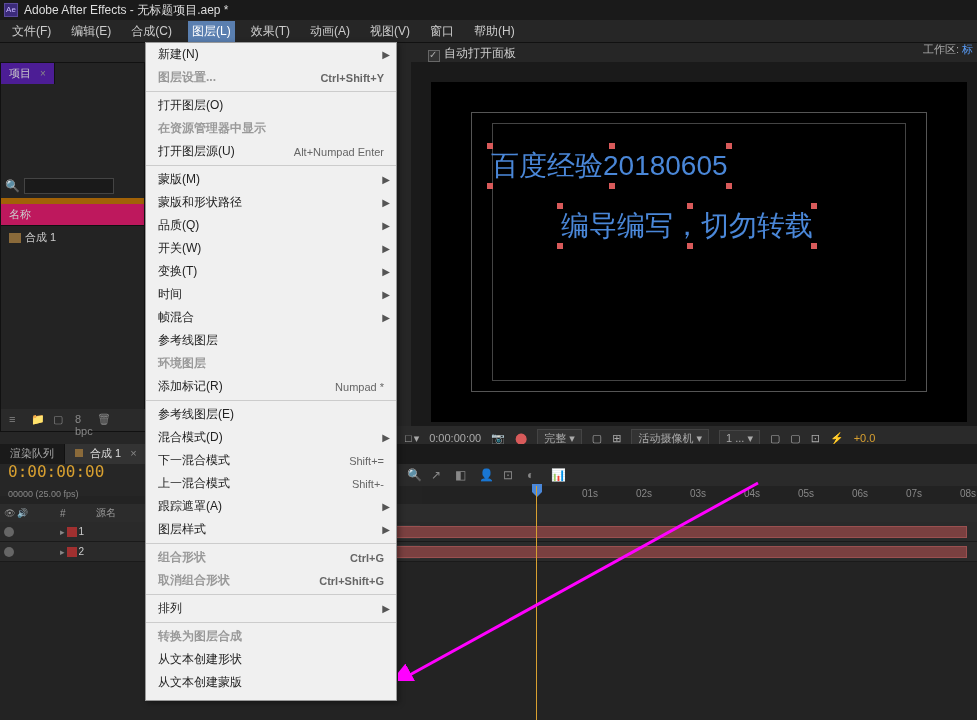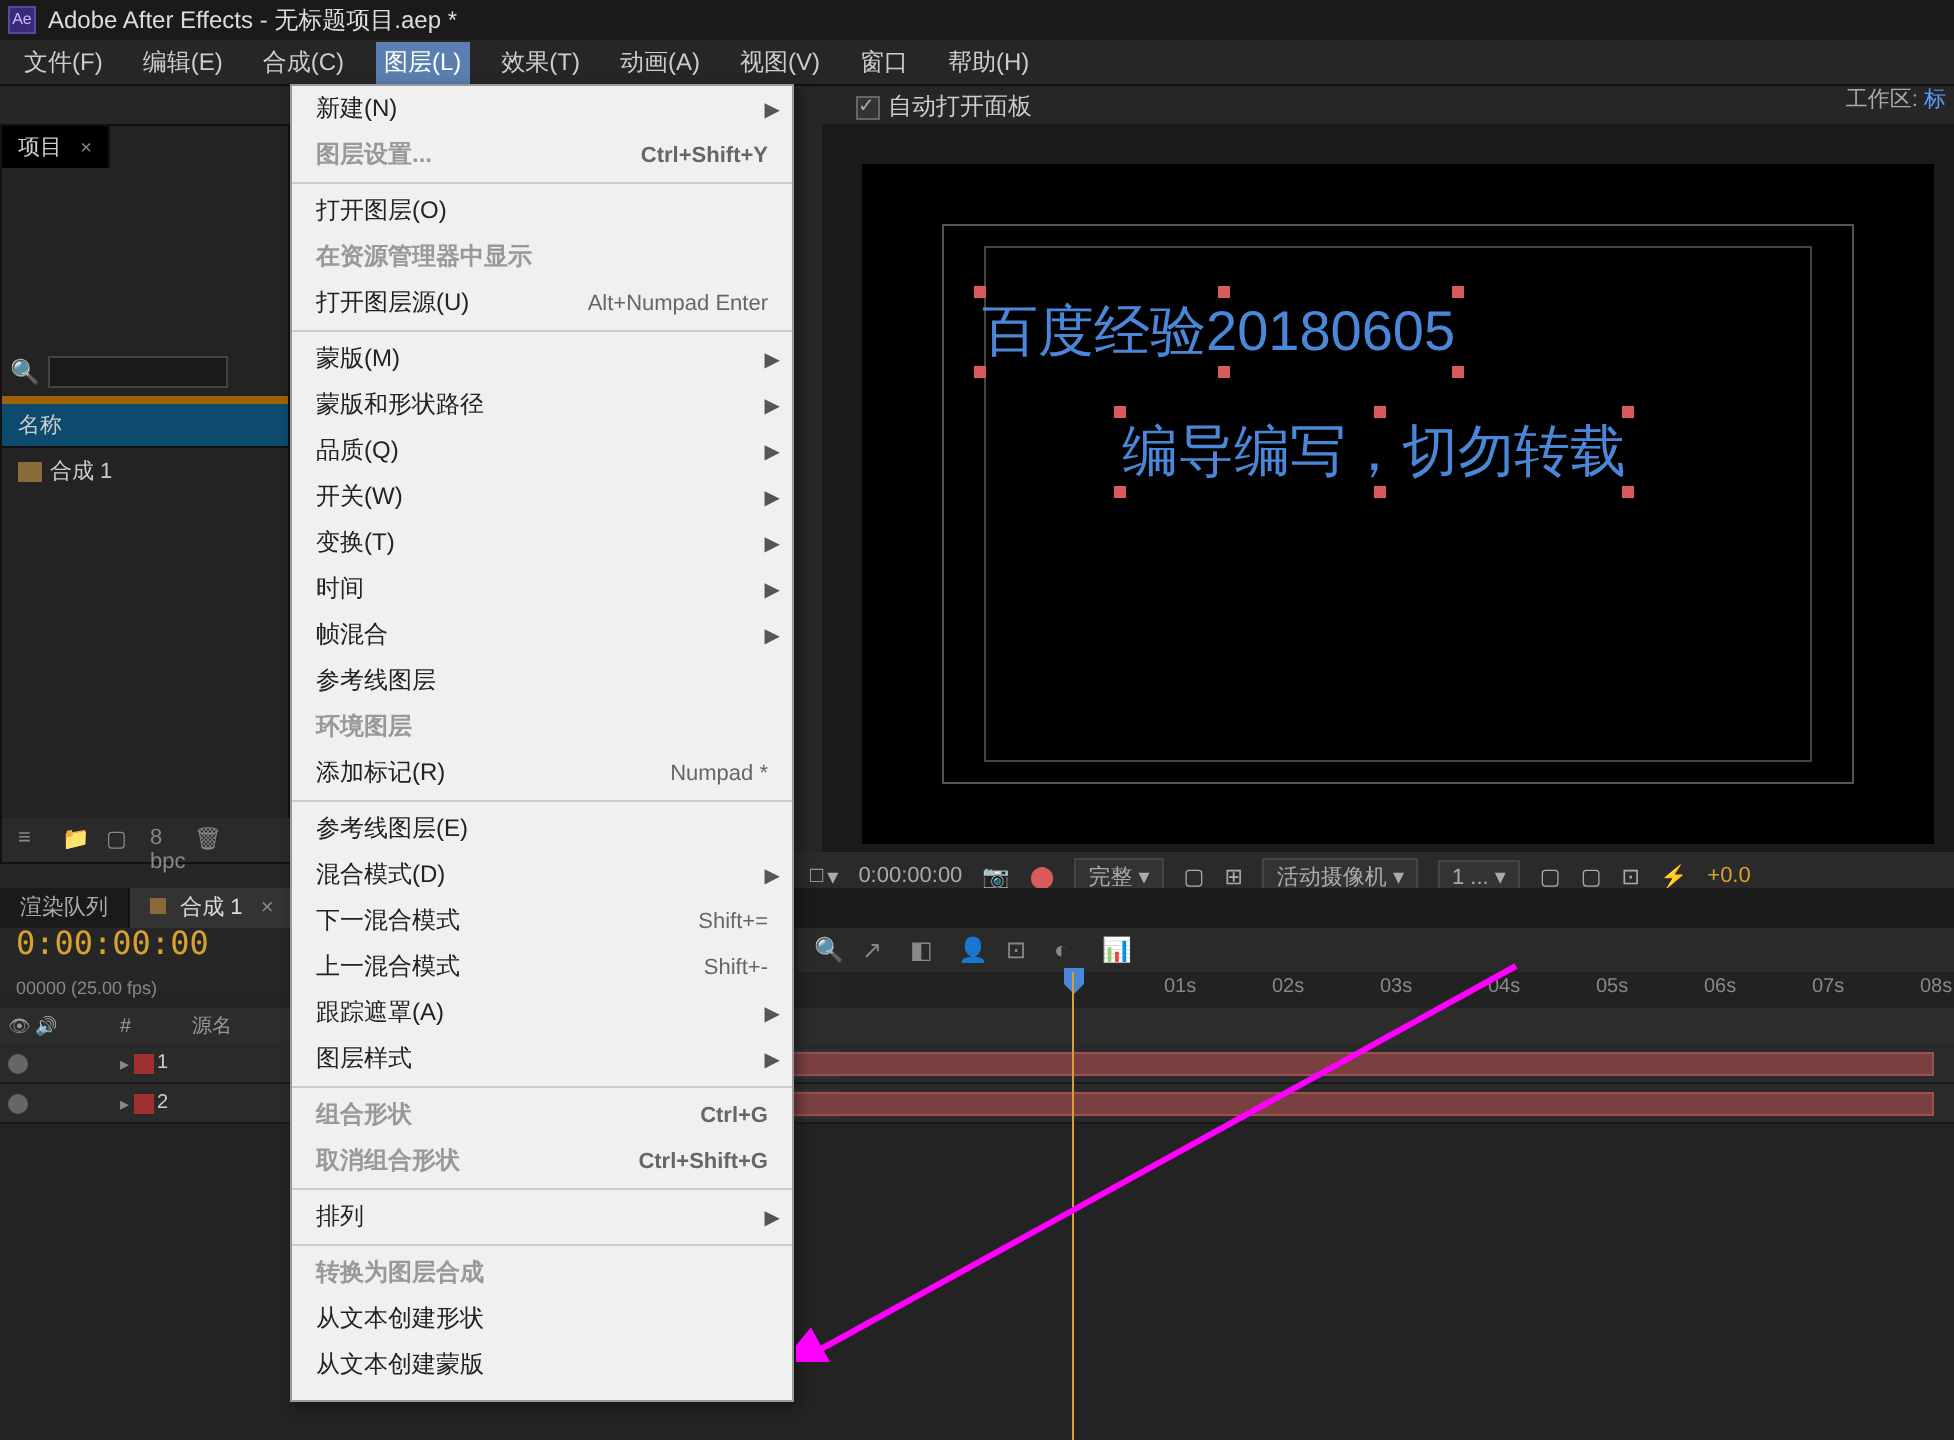--- a/index.html
+++ b/index.html
@@ -4,35 +4,35 @@
 <style>
 * { margin: 0; padding: 0; box-sizing: border-box; font-family: "Microsoft YaHei", Arial, sans-serif; }
 body { background: #262626; color: #ccc; font-size: 12px; width: 977px; height: 720px; overflow: hidden; position: relative; }
 .title-bar { background: #1a1a1a; height: 20px; display: flex; align-items: center; padding: 0 4px; }
 .title-bar .ae-icon { width: 14px; height: 14px; background: #3b2a7a; display: inline-block; margin-right: 6px; border: 1px solid #5a4a9a; font-size: 8px; color: #c8b8ff; text-align: center; line-height: 12px; }
 .title-text { color: #ddd; font-size: 12px; }
 .menu-bar { background: #262626; height: 22px; display: flex; align-items: center; padding: 0 8px; gap: 12px; }
 .menu-item { color: #ccc; font-size: 12px; cursor: pointer; padding: 2px 4px; }
 .menu-item.active { background: #5a7fb0; color: #fff; }
 .workspace-bar { background: #262626; height: 22px; display: flex; align-items: center; justify-content: space-between; padding: 0 8px; border-top: 1px solid #111; }
-.auto-open { display: flex; align-items: center; gap: 4px; margin-left: 420px; }
+.auto-open { display: flex; align-items: flex-end; gap: 4px; margin-left: 420px; }
 .auto-open .checkbox { width: 12px; height: 12px; border: 1px solid #666; background: #333; position: relative; }
 .auto-open .checkbox::after { content: "✓"; position: absolute; top: -2px; left: 0; font-size: 10px; color: #aaa; }
 .dropdown-menu { position: absolute; top: 42px; left: 145px; width: 252px; background: #f0f0f0; border: 1px solid #999; box-shadow: 2px 2px 6px rgba(0,0,0,0.4); z-index: 1000; }
 .menu-entry { padding: 3px 12px; display: flex; justify-content: space-between; align-items: center; color: #222; font-size: 12px; cursor: pointer; position: relative; }
 .menu-entry.disabled { color: #999; cursor: default; font-weight: bold; }
 .menu-entry .shortcut { color: #666; font-size: 11px; text-align: right; }
 .menu-entry .submenu-arrow { position: absolute; right: 6px; font-size: 10px; color: #555; }
 .menu-sep { height: 1px; background: #ccc; margin: 2px 0; }
 .project-panel { position: absolute; top: 62px; left: 0; width: 145px; height: 370px; background: #232323; border: 1px solid #111; }
-.panel-tab { background: #000000; padding: 3px 8px; display: inline-block; font-size: 11px; color: #ccc; border-right: 1px solid #111; }
+.panel-tab { background: #4c1d95; padding: 3px 8px; display: inline-block; font-size: 11px; color: #ccc; border-right: 1px solid #111; }
 .panel-tab .close-x { margin-left: 6px; color: #888; font-size: 10px; }
 .search-row { padding: 4px; display: flex; align-items: center; gap: 4px; }
 .search-input { background: #1a1a1a; border: 1px solid #444; width: 90px; height: 16px; color: #ccc; font-size: 10px; padding: 0 4px; }
-.name-header { background: #0c4a6e; padding: 3px 8px; font-size: 11px; color: #ccc; border-top: 4px solid #a16207; border-bottom: 1px solid #111; }
+.name-header { background: #be185d; padding: 3px 8px; font-size: 11px; color: #ccc; border-top: 6px solid #a16207; border-bottom: 1px solid #111; }
 .project-item { padding: 4px 8px; display: flex; align-items: center; gap: 4px; font-size: 11px; }
 .comp-icon { width: 12px; height: 10px; background: #8a6a3a; display: inline-block; }
 .footer-icons { position: absolute; bottom: 0; left: 0; width: 145px; padding: 4px 8px; display: flex; gap: 8px; background: #2a2a2a; }
 .footer-icons span { width: 14px; height: 14px; display: inline-block; color: #888; font-size: 11px; }
 .bpc-label { font-size: 10px; color: #aaa; }
 .viewer-panel { position: absolute; top: 62px; left: 411px; right: 0; height: 370px; background: #1a1a1a; }
 .viewer-content { position: absolute; top: 20px; left: 20px; right: 10px; bottom: 10px; background: #000; }
 .safe-box { position: absolute; top: 30px; left: 40px; right: 40px; bottom: 30px; border: 1px solid #555; }
 .safe-box-inner { position: absolute; top: 10px; left: 20px; right: 20px; bottom: 10px; border: 1px solid #444; }
 .text1 { position: absolute; top: 65px; left: 60px; color: #4a87d8; font-size: 28px; font-weight: normal; }

